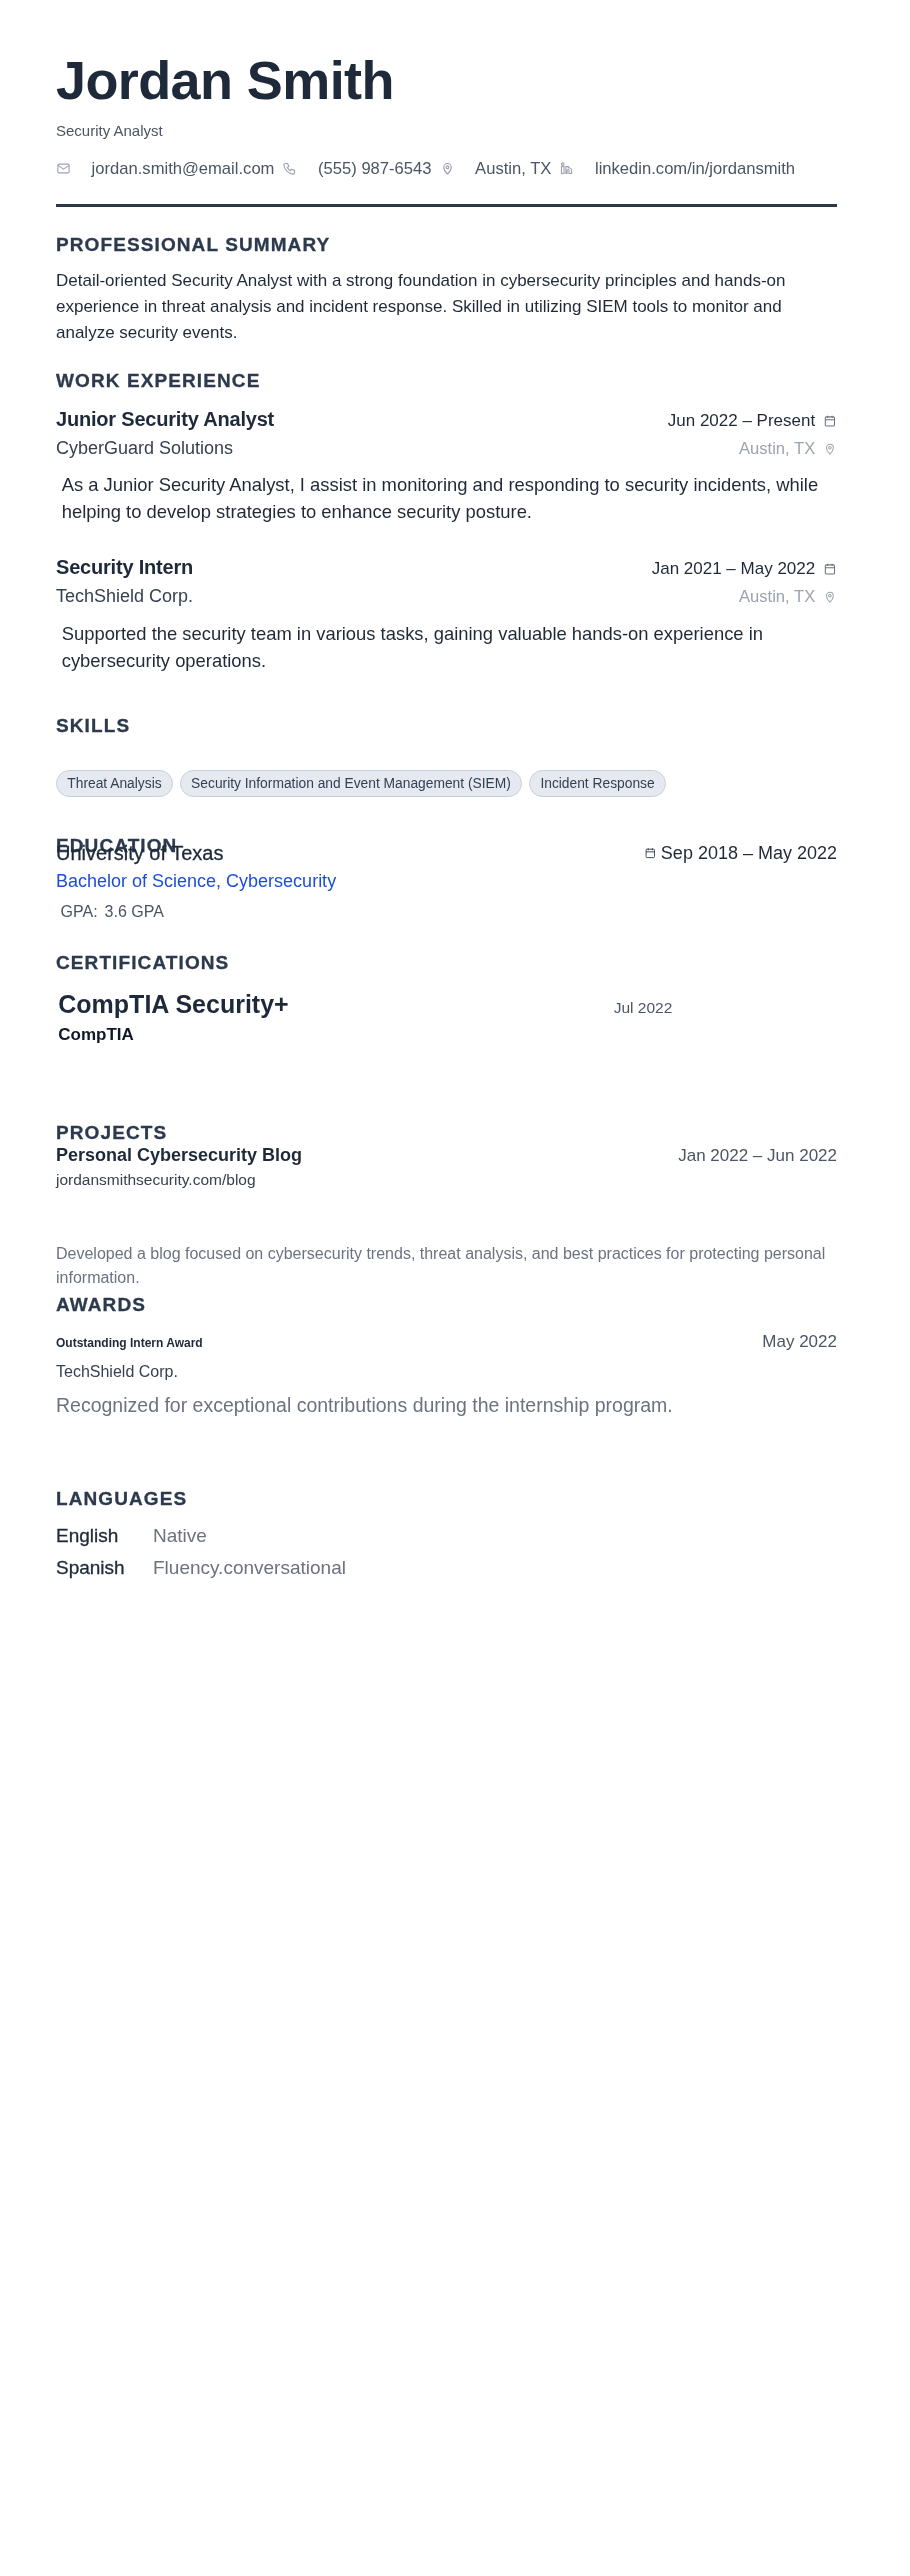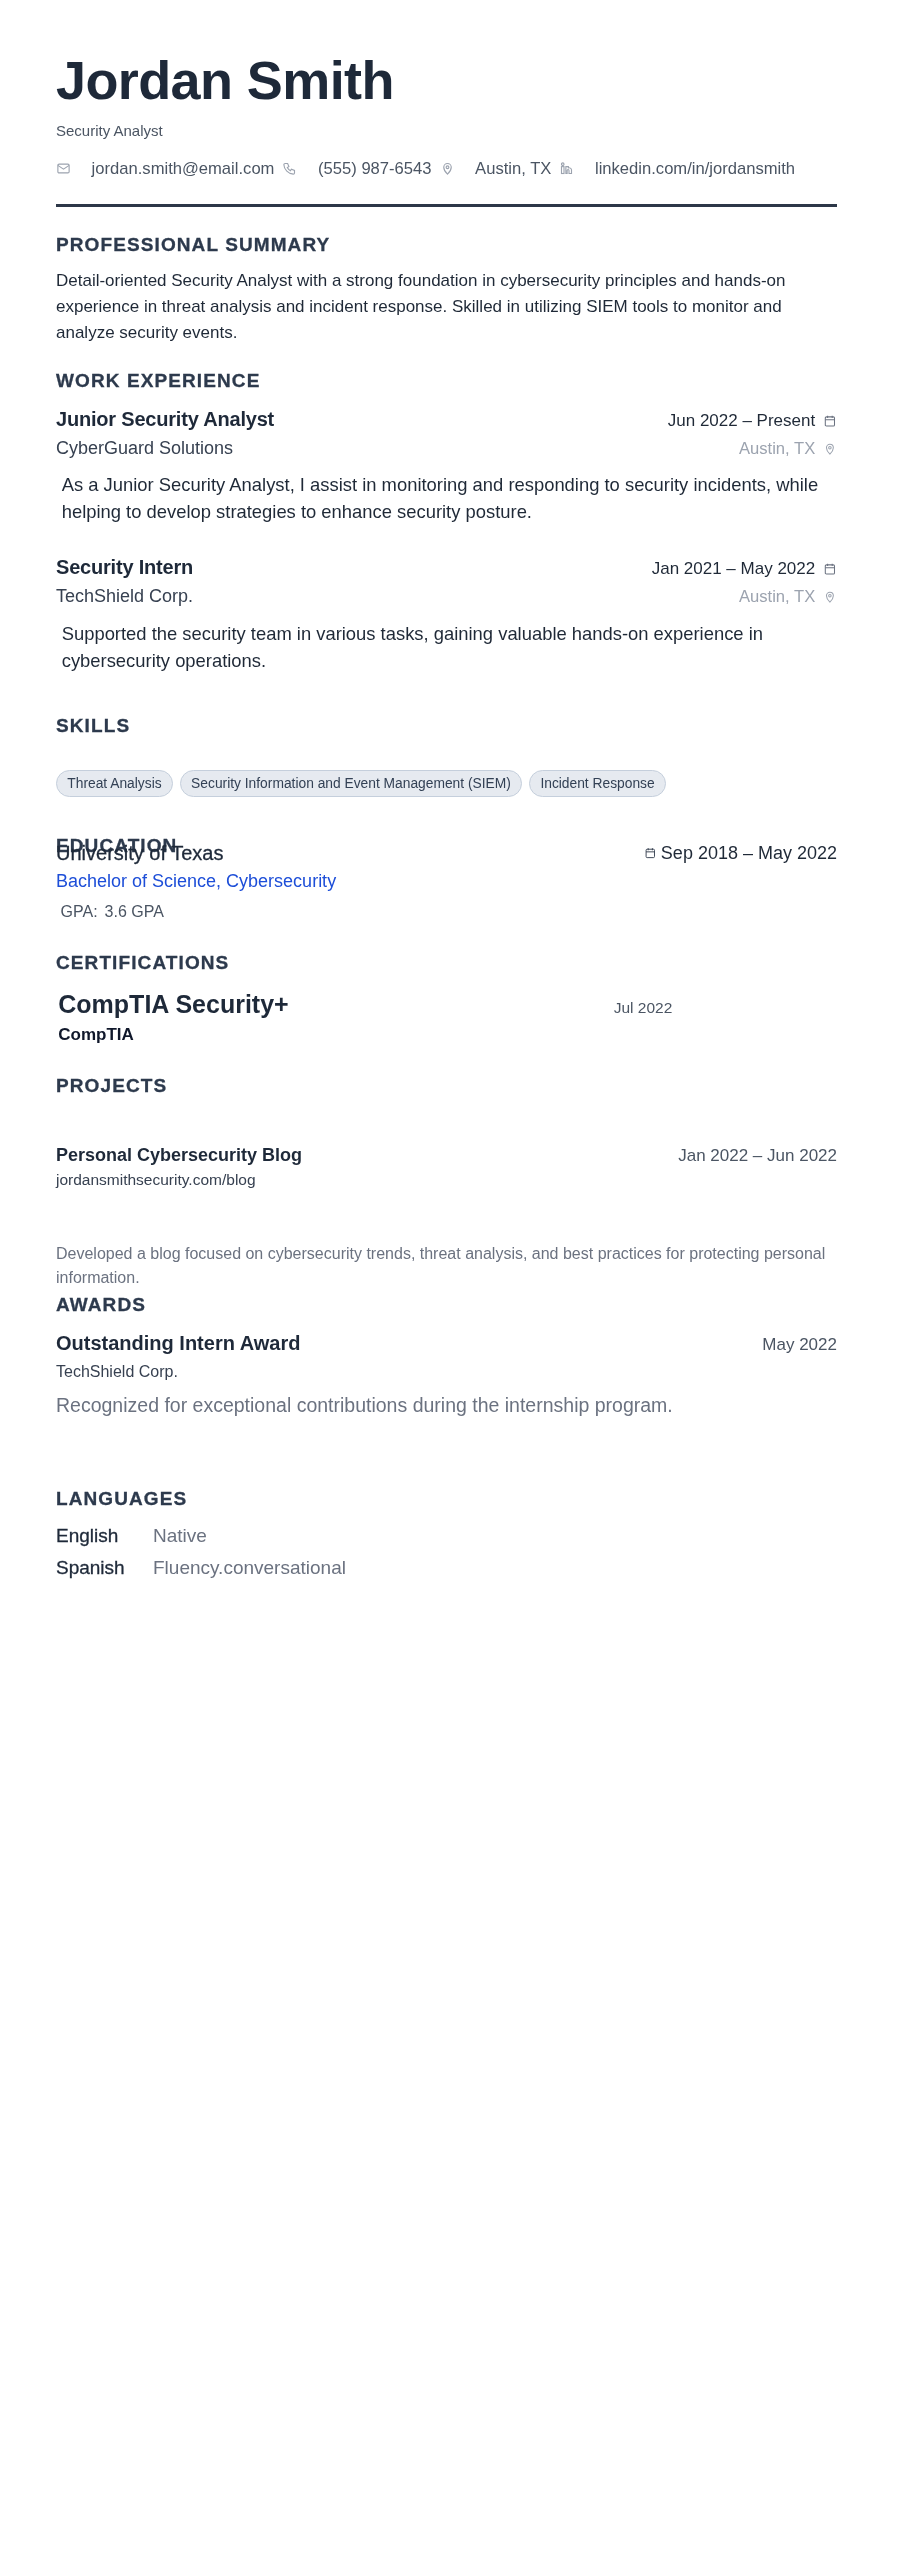--- a/index.html
+++ b/index.html
@@ -40,21 +40,21 @@
   .cert-row { position: absolute; left: 2.3px; width: 614px; display: flex; justify-content: space-between; align-items: baseline; }
   .cert-name { font-size: 25px; font-weight: 700; color: #1e2939; }
   .cert-date { font-size: 15.5px; color: #4b5563; }
   .cert-issuer { font-size: 17px; font-weight: 700; color: #0f172a; }
 
   .proj-title { font-size: 18px; font-weight: 700; color: #1e2939; }
   .proj-date { font-size: 17px; color: #4b5563; }
   .proj-url { font-size: 15.5px; color: #374151; }
   .proj-desc { position: absolute; left: 0; width: 781px; font-size: 16px; line-height: 23.5px; color: #6b7280; margin-top: 45px; }
 
-  .award-title { font-size: 20px; font-weight: 700; color: #1e2939; }
+  .award-title { font-size: 12px; font-weight: 700; color: #1e2939; }
   .award-date { font-size: 17px; color: #4b5563; }
   .award-org { font-size: 16px; color: #374151; }
   .award-desc { font-size: 19.5px; color: #6b7280; }
 
   .lang-row { position: absolute; left: 0; display: flex; align-items: baseline; font-size: 19px; }
   .lang-name { width: 97px; color: #1e2939; font-weight: 400; -webkit-text-stroke: 0.3px #1e2939; }
   .lang-level { color: #6b7280; }
 </style>
 </head>
 <body>
@@ -170,21 +170,21 @@
     <span>3.6 GPA</span>
   </div>
 
   <div class="sec" style="top:953px">Certifications</div>
   <div class="cert-row" style="top:990px">
     <span class="cert-name">CompTIA Security+</span>
     <span class="cert-date">Jul 2022</span>
   </div>
   <div class="abs cert-issuer" style="top:1025px; left:2.3px;">CompTIA</div>
 
-  <div class="sec" style="top:1076px">Projects</div>
+  <div class="sec" style="top:1123px">Projects</div>
   <div class="row" style="top:1145px">
     <span class="proj-title">Personal Cybersecurity Blog</span>
     <span class="proj-date">Jan 2022 – Jun 2022</span>
   </div>
   <div class="abs proj-url" style="top:1171px">jordansmithsecurity.com/blog</div>
   <div class="proj-desc" style="top:1197px">Developed a blog focused on cybersecurity trends, threat analysis, and best practices for protecting personal information.</div>
 
   <div class="sec" style="top:1295px">Awards</div>
   <div class="row" style="top:1332px">
     <span class="award-title">Outstanding Intern Award</span>

